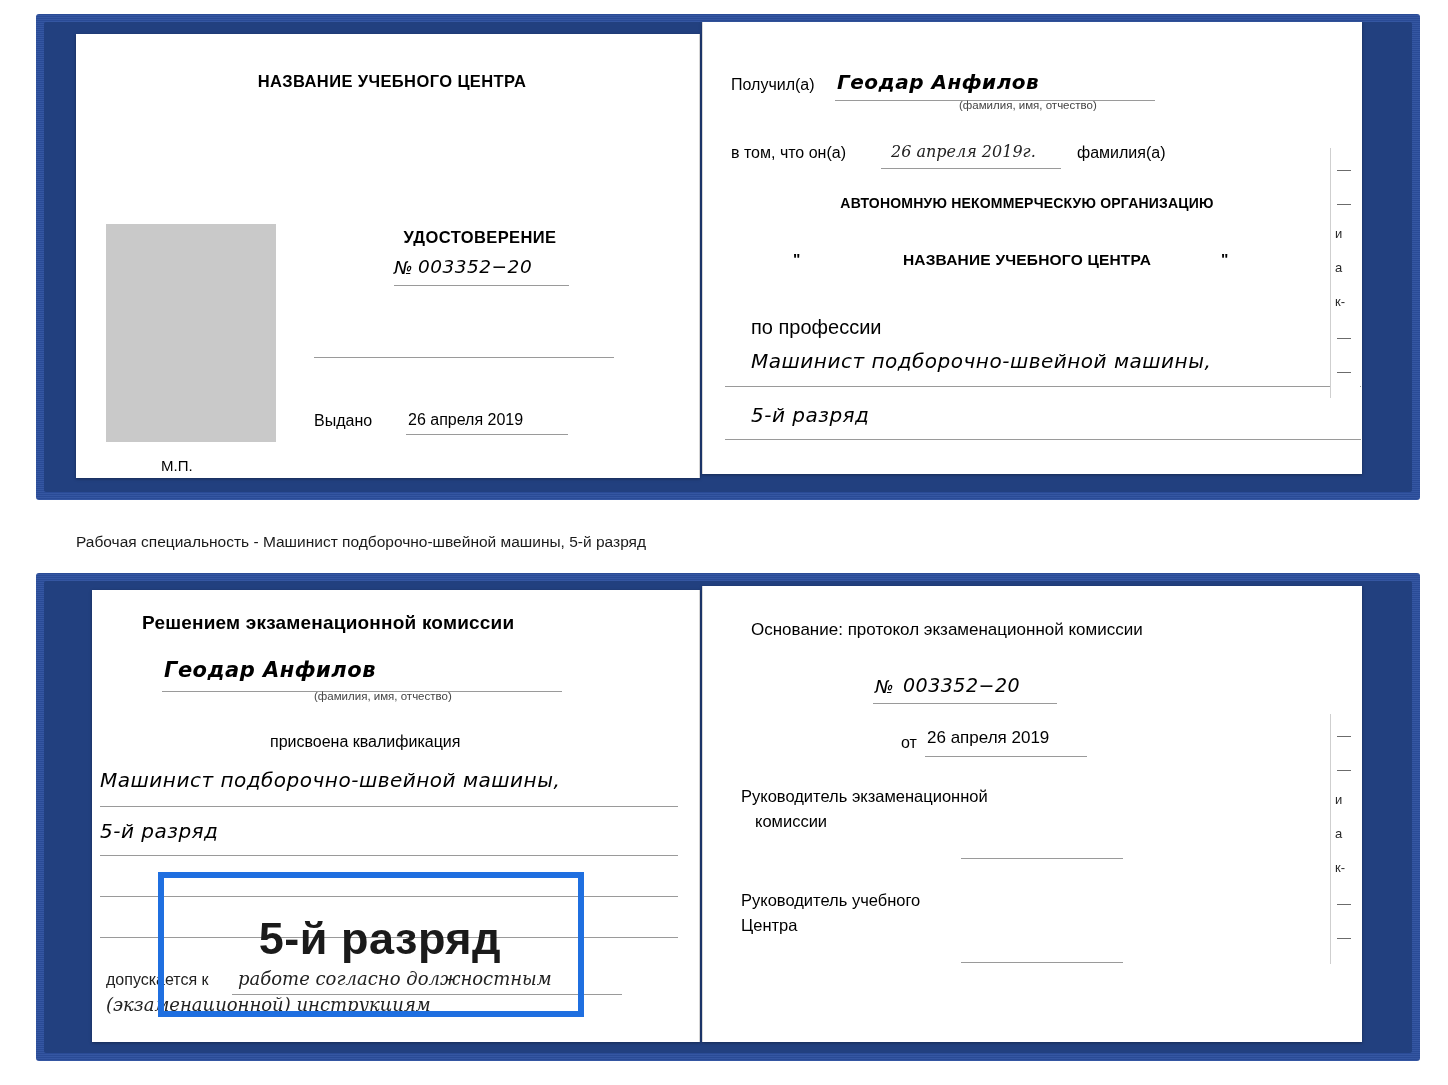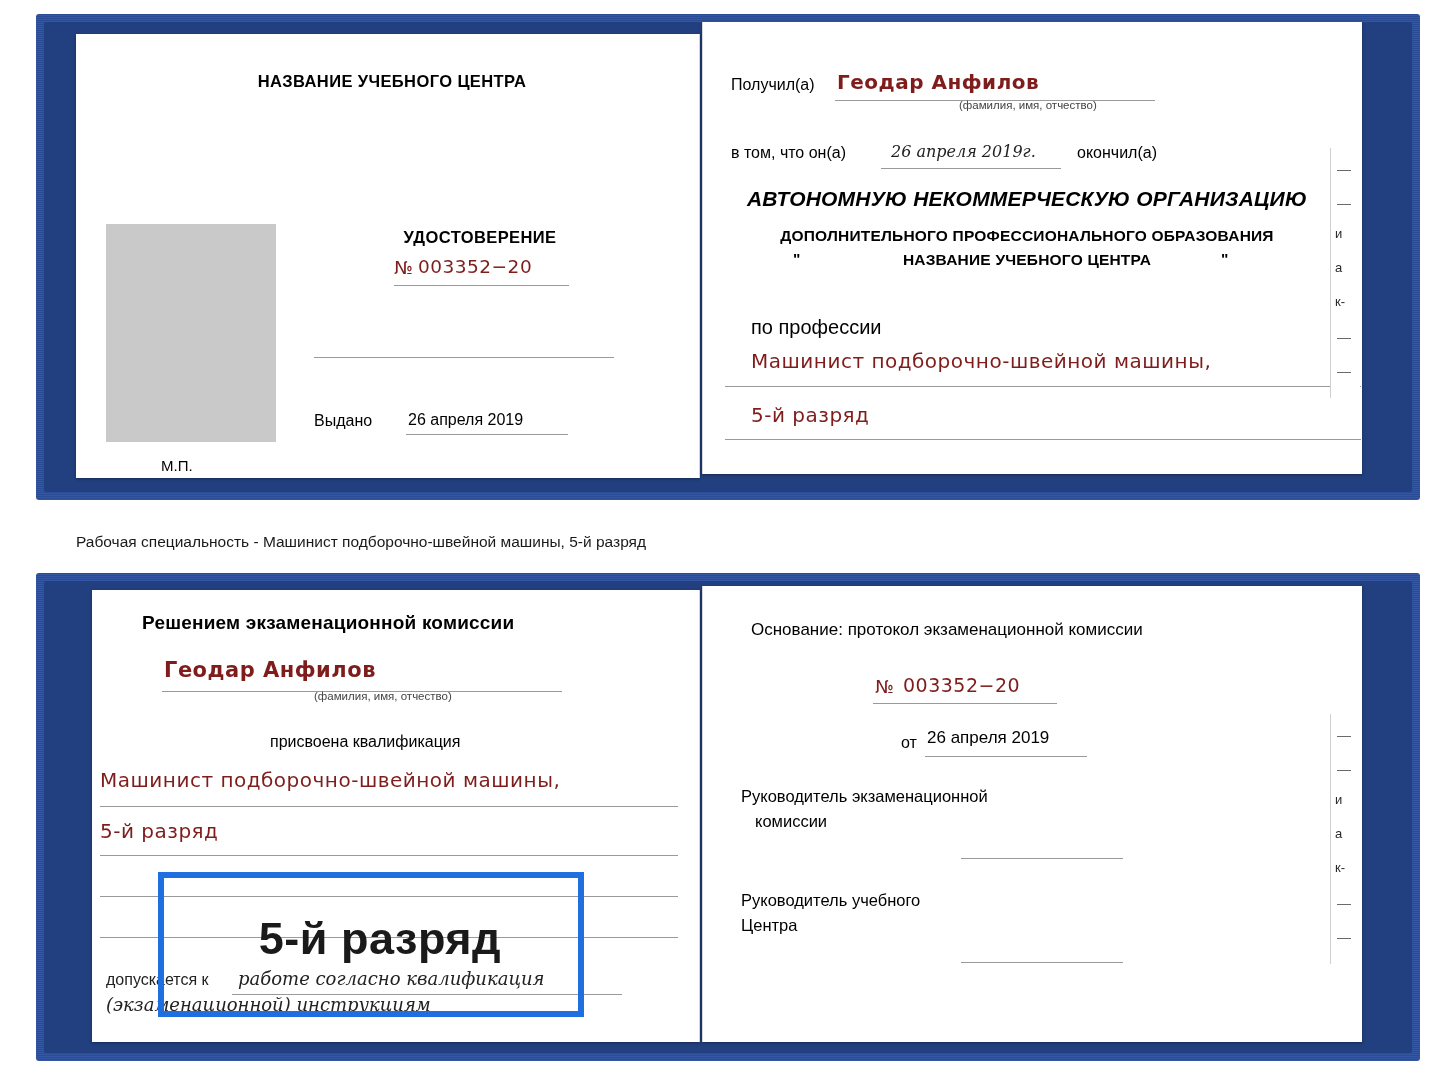--- a/index.html
+++ b/index.html
@@ -68,21 +68,22 @@
     font-family: "Liberation Sans", sans-serif;
   }
 
   
   .t { position: absolute; white-space: pre; }
   .bold { font-weight: bold; }
   .center { text-align: center; padding-left: 8px; }
   .small { font-size: 11px; }
   .hand-blue {
     font-family: "DejaVu Sans", sans-serif;
-    color: #7f1d1d;
+    font-style: italic;
+    color: #000000;
     letter-spacing: 0.5px;
   }
   .ink-dark {
     font-family: "DejaVu Serif", serif;
     font-style: italic;
     color: #222222;
   }
   .line {
     position: absolute;
     height: 1px;
@@ -146,24 +147,23 @@
   <div class="leaf right" style="left:702px; top:22px; width:660px; height:452px;">
 
     <div class="t" style="left:28px; top:54px; font-size:16px;">Получил(а)</div>
     <div class="t hand-blue" style="left:134px; top:48px; font-size:20px; font-weight:bold;">Геодар Анфилов</div>
     <div class="line" style="left:132px; top:78px; width:320px;"></div>
     <div class="t small" style="left:256px; top:77px; font-size:11.5px; color:#444;">(фамилия, имя, отчество)</div>
 
     <div class="t" style="left:28px; top:122px; font-size:16px;text-align:right;">в том, что он(а)</div>
     <div class="t ink-dark" style="left:188px; top:120px; font-size:16px;">26 апреля 2019г.</div>
     <div class="line" style="left:178px; top:146px; width:180px;"></div>
-    <div class="t" style="left:374px; top:122px; font-size:16px;">окончил(а)</div>
-
-    <div class="t bold center" style="left:0; top:165px; width:640px; font-size:21px; letter-spacing:0.2px;font-style:italic;">АВТОНОМНУЮ НЕКОММЕРЧЕСКУЮ ОРГАНИЗАЦИЮ</div>
-    <div class="t bold center" style="left:0; top:205px; width:640px; font-size:15.5px; letter-spacing:0.2px;">ДОПОЛНИТЕЛЬНОГО ПРОФЕССИОНАЛЬНОГО ОБРАЗОВАНИЯ</div>
+    <div class="t" style="left:374px; top:122px; font-size:16px;">фамилия(а)</div>
+
+    <div class="t bold center" style="left:0; top:173px; width:640px; font-size:14px; letter-spacing:0.2px;">АВТОНОМНУЮ НЕКОММЕРЧЕСКУЮ ОРГАНИЗАЦИЮ</div>
     <div class="t bold" style="left:90px; top:228px; font-size:15.5px;">"</div>
     <div class="t bold center" style="left:0; top:229px; width:640px; font-size:15.5px; letter-spacing:0.2px;">НАЗВАНИЕ УЧЕБНОГО ЦЕНТРА</div>
     <div class="t bold" style="left:518px; top:228px; font-size:15.5px;">"</div>
 
     <div class="t" style="left:48px; top:294px; font-size:20px;">по профессии</div>
 
     <div class="t hand-blue" style="left:48px; top:327px; font-size:20px;">Машинист подборочно-швейной машины,</div>
     <div class="line" style="left:22px; top:364px; width:636px;"></div>
 
     <div class="t hand-blue" style="left:48px; top:381px; font-size:20px;">5-й разряд</div>
@@ -198,21 +198,21 @@
 
     <div class="t hand-blue" style="left:8px; top:178px; font-size:20px;">Машинист подборочно-швейной машины,</div>
     <div class="line" style="left:8px; top:216px; width:578px;"></div>
 
     <div class="t hand-blue" style="left:8px; top:229px; font-size:20px;">5-й разряд</div>
     <div class="line" style="left:8px; top:265px; width:578px;"></div>
     <div class="line" style="left:8px; top:306px; width:578px;"></div>
     <div class="line" style="left:8px; top:347px; width:578px;"></div>
 
     <div class="t ink-dark" style="left:14px; top:381px; font-size:16px; font-style:normal; font-family:'Liberation Sans',sans-serif;">допускается к</div>
-    <div class="t ink-dark" style="left:146px; top:378px; font-size:18px;">работе согласно квалификация</div>
+    <div class="t ink-dark" style="left:146px; top:378px; font-size:18px;">работе согласно должностным</div>
     <div class="line" style="left:140px; top:404px; width:390px;"></div>
     <div class="t ink-dark" style="left:14px; top:404px; font-size:18px;">(экзаменационной) инструкциям</div>
   </div>
 
   <div class="highlight-box" style="left:158px; top:872px; width:426px; height:145px;"></div>
   <div class="highlight-text" style="left:200px; top:913px; width:360px; text-align:center;">5-й разряд</div>
 
   <div class="leaf right" style="left:702px; top:586px; width:660px; height:456px;">
 
     <div class="t" style="left:48px; top:34px; font-size:17px;">Основание: протокол экзаменационной комиссии</div>

